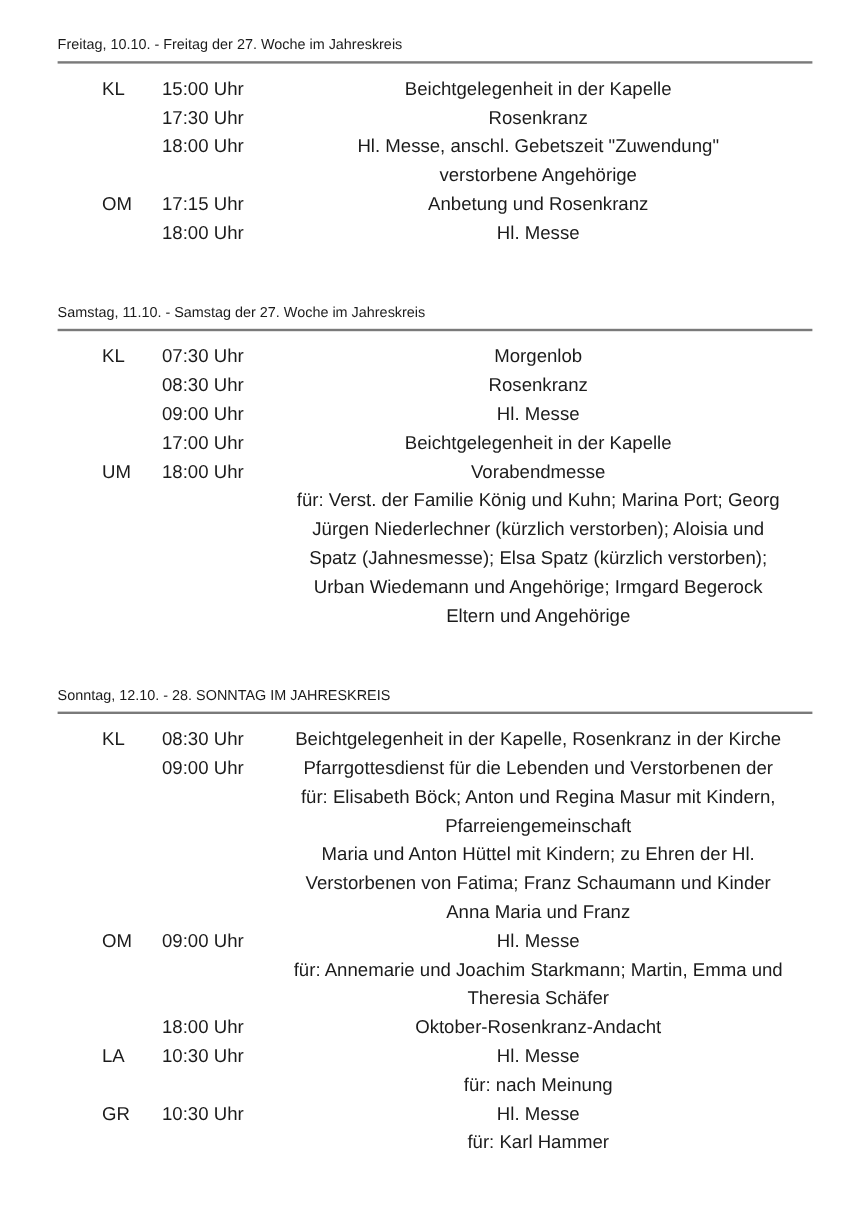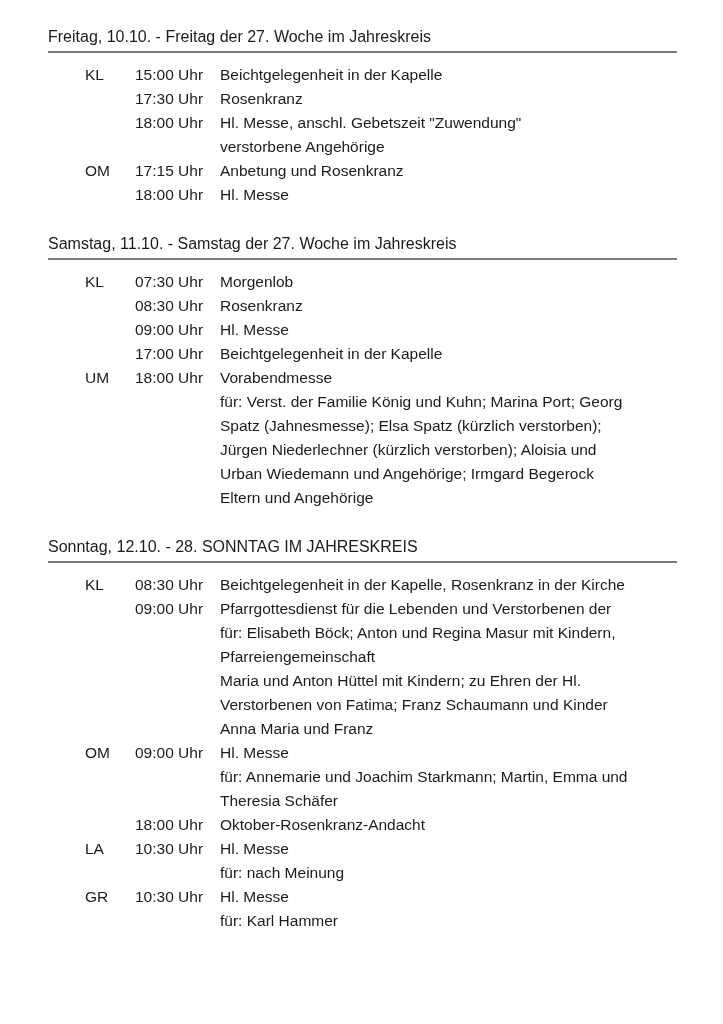--- a/index.html
+++ b/index.html
@@ -7,36 +7,36 @@
   html, body { background: #ffffff; }
   body {
     width: 723px;
     height: 1024px;
     overflow: hidden;
     font-family: "Liberation Sans", sans-serif;
     font-size: 15.5px;
     color: #1b1b1b;
     padding: 28px 46px 0 48px;
   }
-  .section { margin-top: 28px; }
+  .section { margin-top: 44px; }
   .section:first-child { margin-top: 0; }
   .section-header {
-    font-size: 16px;
+    font-size: 12px;
     font-weight: normal;
     line-height: 18px;
     padding-bottom: 5px;
     border-bottom: 2px solid var(--rule-color);
     white-space: nowrap;
   }
   .section-header.bold { font-weight: normal; }
   .rows { padding-top: 10px; }
   .row { display: flex; line-height: 24px; }
   .row .code  { width: 50px; margin-left: 37px; flex: 0 0 auto; white-space: nowrap; }
   .row .time  { width: 85px; flex: 0 0 auto; white-space: nowrap; }
-  .row .text  { flex: 1 1 auto; white-space: nowrap; }
+  .row .text  { flex: 1 1 auto; white-space: nowrap; text-align: center; }
 </style>
 </head>
 <body style="color: rgb(27, 27, 27); background: rgb(255, 255, 255);">
 
 <main id="schedule">
   <section class="section">
     <h2 class="section-header">Freitag, 10.10. - Freitag der 27. Woche im Jahreskreis</h2>
     <div class="rows">
   <div class="row">
     <span class="code">KL</span>
@@ -116,27 +116,27 @@
 
   <div class="row">
     <span class="code"></span>
     <span class="time"></span>
     <span class="text">für: Verst. der Familie König und Kuhn; Marina Port; Georg</span>
   </div>
 
   <div class="row">
     <span class="code"></span>
     <span class="time"></span>
+    <span class="text">Jürgen Niederlechner (kürzlich verstorben); Aloisia und</span>
+  </div>
+
+  <div class="row">
+    <span class="code"></span>
+    <span class="time"></span>
     <span class="text">Spatz (Jahnesmesse); Elsa Spatz (kürzlich verstorben);</span>
-  </div>
-
-  <div class="row">
-    <span class="code"></span>
-    <span class="time"></span>
-    <span class="text">Jürgen Niederlechner (kürzlich verstorben); Aloisia und</span>
   </div>
 
   <div class="row">
     <span class="code"></span>
     <span class="time"></span>
     <span class="text">Urban Wiedemann und Angehörige; Irmgard Begerock</span>
   </div>
 
   <div class="row">
     <span class="code"></span>

